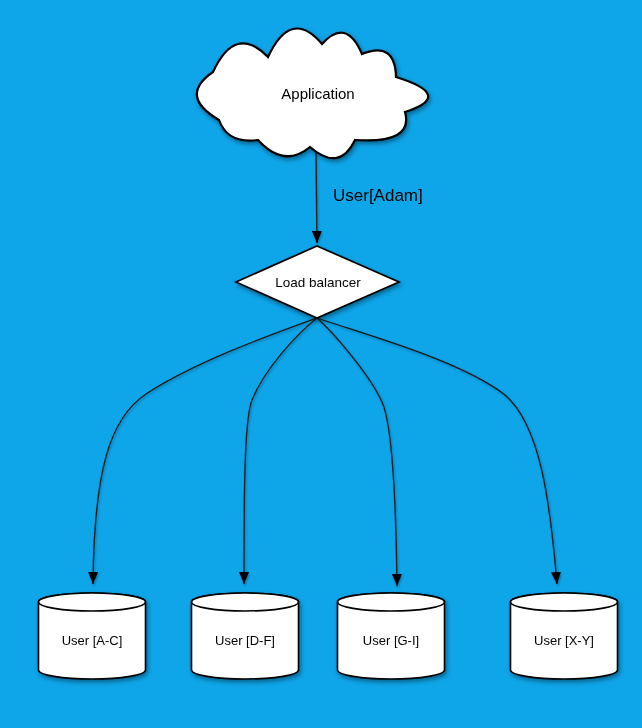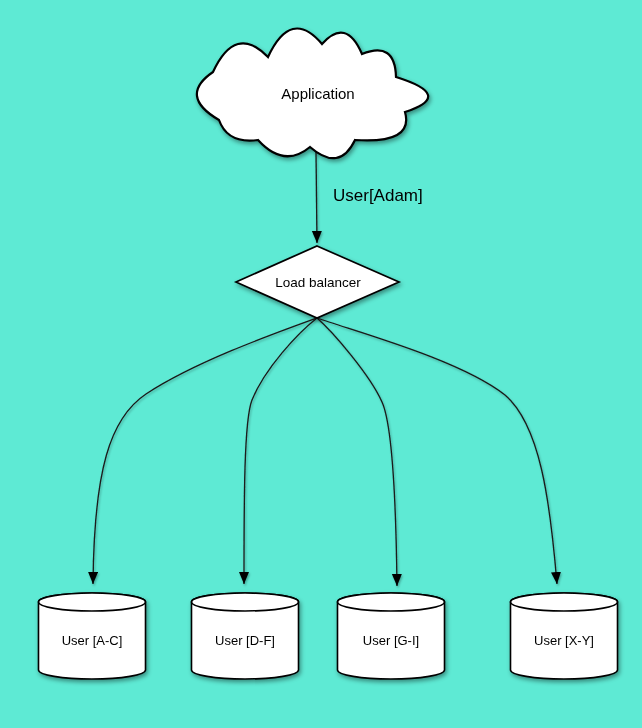--- a/index.html
+++ b/index.html
@@ -4,21 +4,21 @@
 <style>
   html, body {
     margin: 0;
     padding: 0;
     background: #ffffff;
   }
   .canvas {
     position: relative;
     width: 642px;
     height: 728px;
-    background: #5eead4;
+    background: #0ea5e9;
     overflow: hidden;
     font-family: "Liberation Sans", sans-serif;
   }
   svg { display: block; }
   .edge {
     fill: none;
     stroke: #1a1a1a;
     stroke-width: 1.3px;
   }
   .shape {

